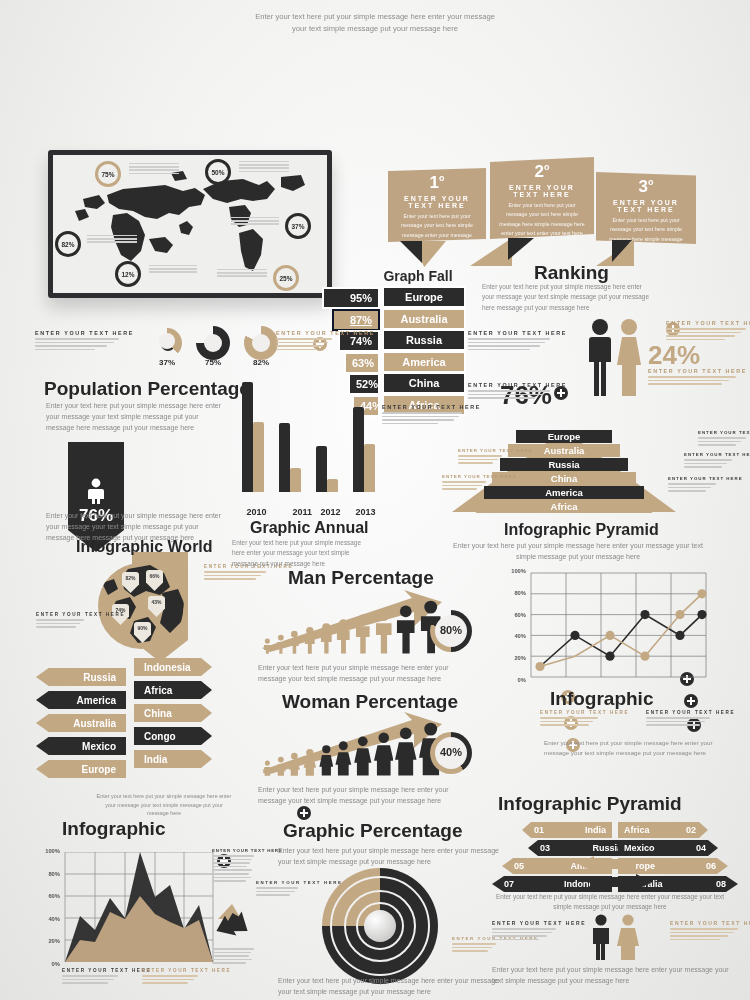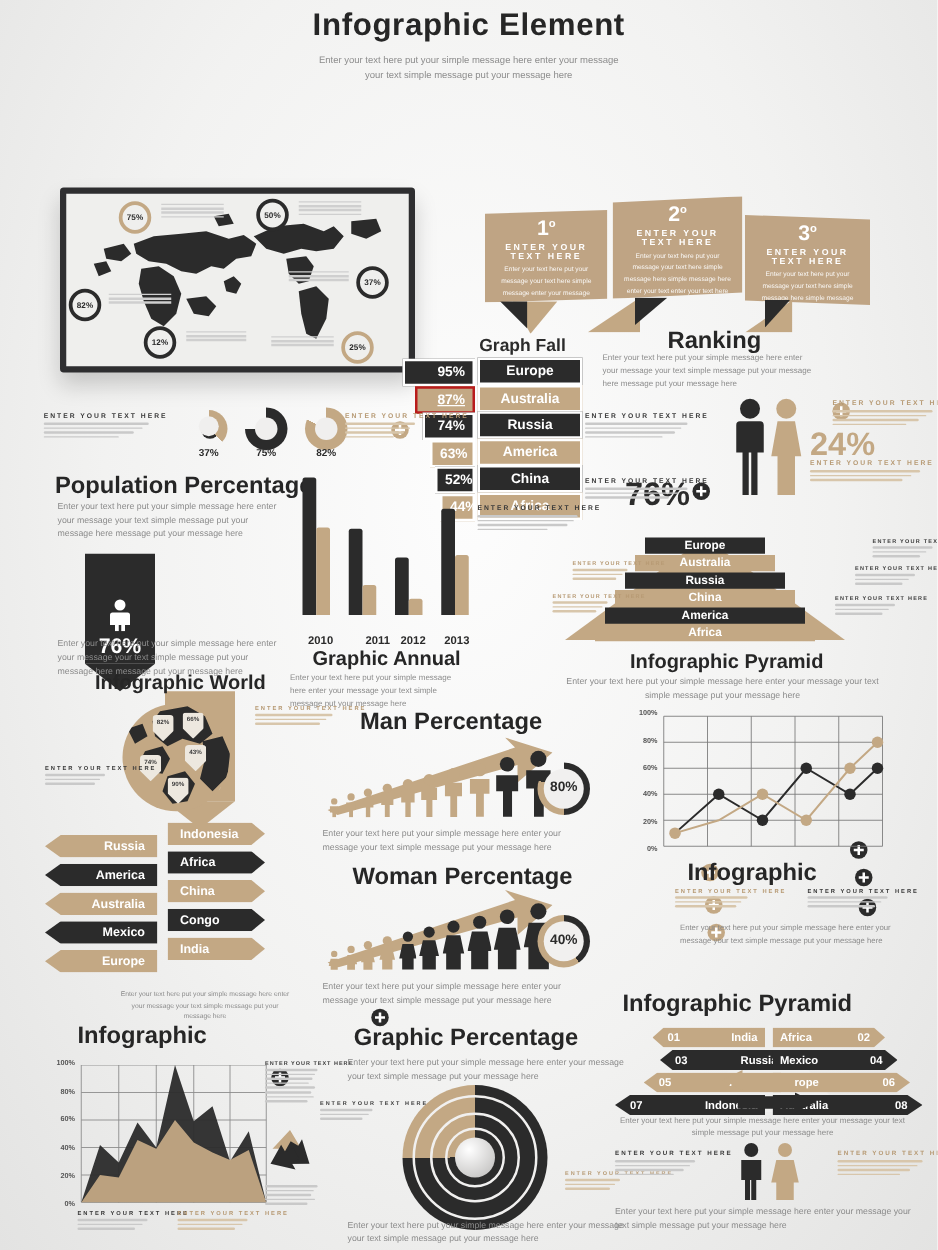--- a/index.html
+++ b/index.html
@@ -111,21 +111,20 @@
   .axlab { font-size: 5.8px; font-weight: bold; color: #555; text-align: right; }
   .yearlab { font-size: 9px; font-weight: bold; color: #2b2b2b; }
 </style>
 </head>
 <body>
 
 
 
 
 <div class="abs" id="header">
-  <div class="sub">Infographic Element</div>
   <div class="lead">
     <span>Enter your text here put your simple message here enter your message</span><br>
     <span>your text simple message put your message here</span>
   </div>
 </div>
 
 
 <div class="abs" id="worldmap-panel">
   <svg width="274" height="138" viewBox="0 0 274 138">
     <g fill="#2b2b2b">
@@ -218,21 +217,21 @@
 <div class="abs" style="top:268px;left:375px;width:86px;">
   <div class="gf-title">Graph Fall</div>
 </div>
 <div class="abs" style="top:286px;left:330px;width:136px;">
 
   <div style="position:relative;height:18px;margin-bottom:3.5px;">
     <div class="abs dark gf-val" style="right:86px;top:1px;width:58px;border:2px solid #fff;">95%</div>
     <div class="abs dark gf-center" style="right:0;top:0;border:2px solid #fff;">Europe</div>
   </div>
   <div style="position:relative;height:18px;margin-bottom:3.5px;">
-    <div class="abs tan gf-val" style="right:86px;top:1px;width:48px;border:2px solid #b91c1c;text-decoration:underline;">87%</div>
+    <div class="abs tan gf-val" style="right:86px;top:1px;width:48px;border:2px solid #0f172a;text-decoration:underline;">87%</div>
     <div class="abs tan gf-center" style="right:0;top:0;border:2px solid #fff;">Australia</div>
   </div>
   <div style="position:relative;height:18px;margin-bottom:3.5px;">
     <div class="abs dark gf-val" style="right:86px;top:1px;width:42px;border:2px solid #fff;">74%</div>
     <div class="abs dark gf-center" style="right:0;top:0;border:2px solid #fff;">Russia</div>
   </div>
   <div style="position:relative;height:18px;margin-bottom:3.5px;">
     <div class="abs tan gf-val" style="right:86px;top:1px;width:36px;border:2px solid #fff;">63%</div>
     <div class="abs tan gf-center" style="right:0;top:0;border:2px solid #fff;">America</div>
   </div>
@@ -829,21 +828,21 @@
   <div class="abs" style="top:0;left:55px;width:120px;height:72px;background:#efefee;clip-path:polygon(50% 0,100% 100%,0 100%);"></div>
 
   <div class="abs tag-l tan" style="top:4px;left:22px;width:90px;">
       <span>01</span>
       <span>India</span>
     </div>
   <div class="abs tag-l dark" style="top:22px;left:28px;width:100px;">
       <span>03</span>
       <span>Russia</span>
     </div>
-  <div class="abs tag-l tan" style="top:40px;left:15px;width:110px;">
+  <div class="abs tag-l tan" style="top:40px;left:2px;width:110px;">
       <span>05</span>
       <span>America</span>
     </div>
   <div class="abs tag-l dark" style="top:58px;left:-8px;width:120px;">
       <span>07</span>
       <span>Indonesia</span>
     </div>
 
   <div class="abs tag-r tan" style="top:4px;left:118px;width:90px;">
       <span>Africa</span>

